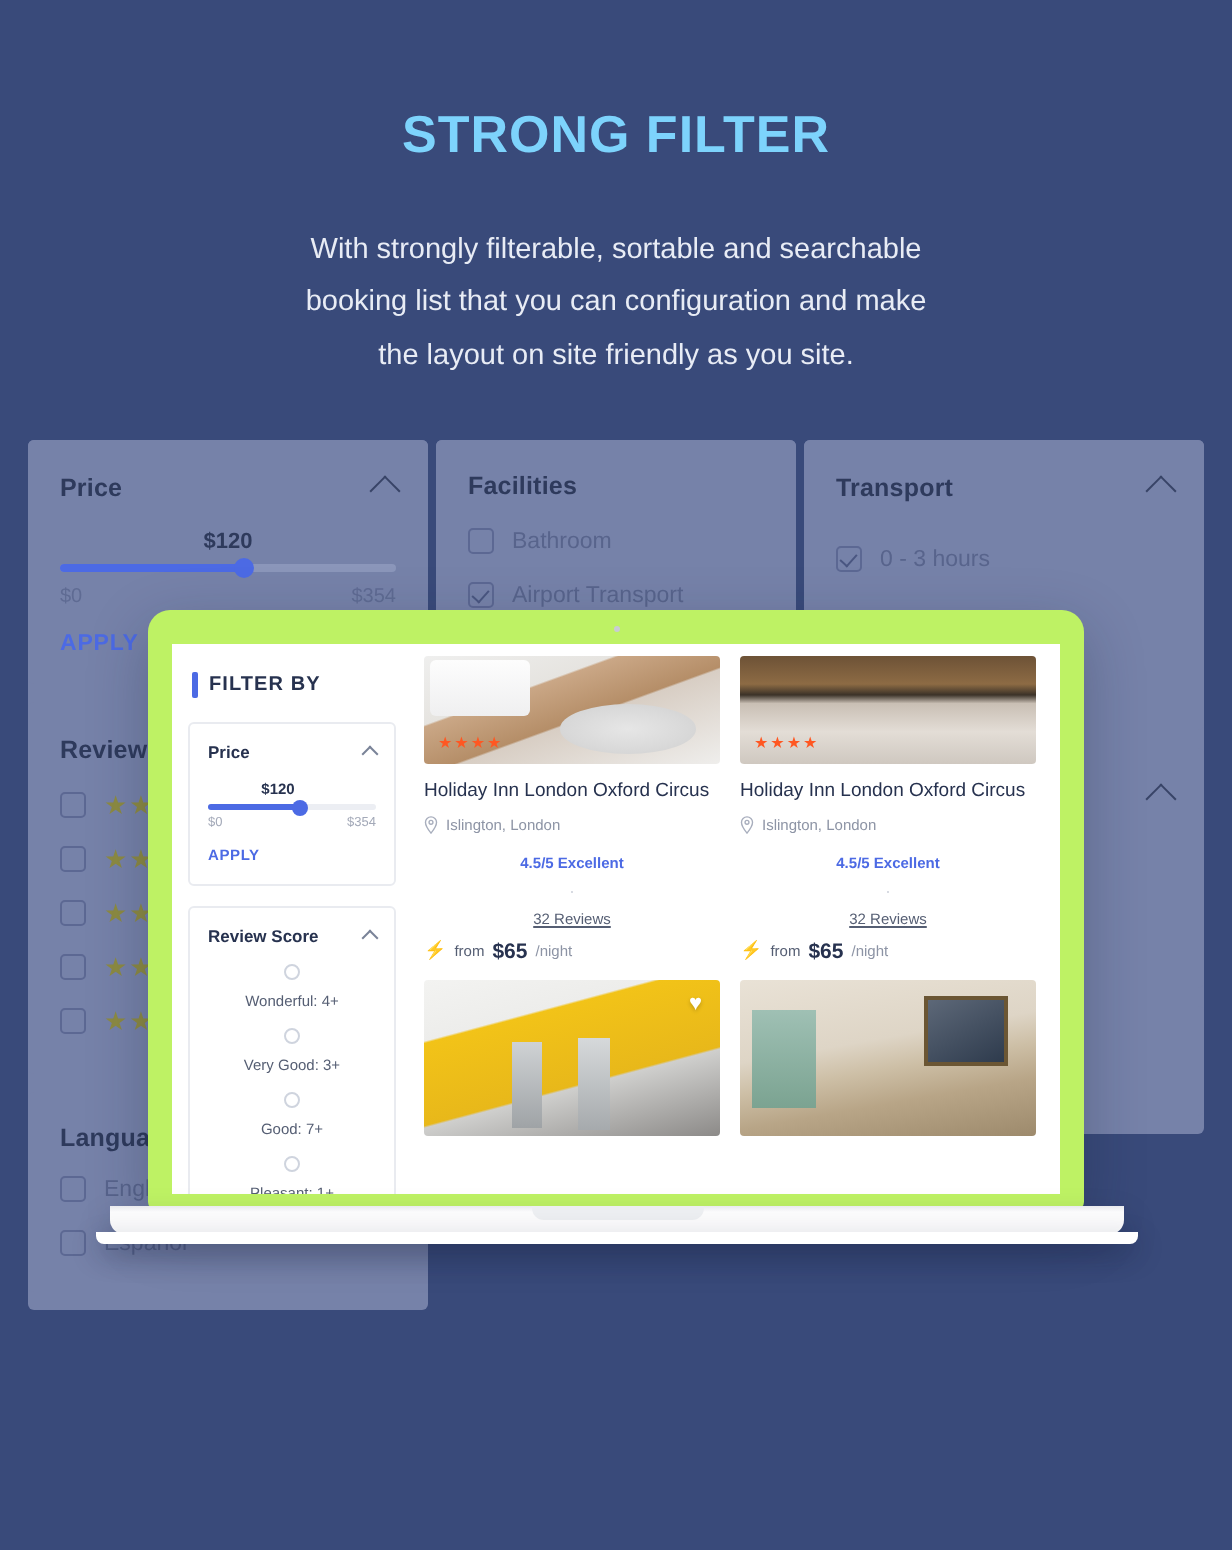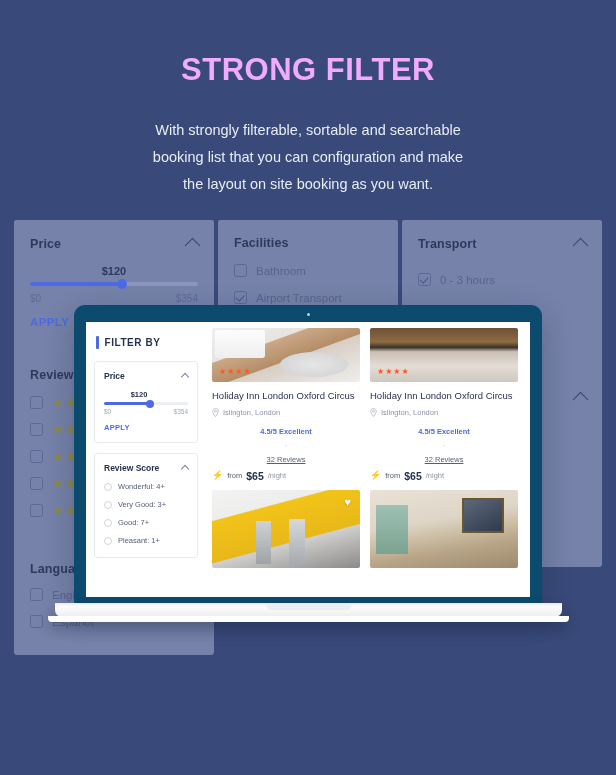--- a/index.html
+++ b/index.html
@@ -8,24 +8,24 @@
     width: 616px; height: 775px;
     overflow: hidden;
     font-family: "Liberation Sans", sans-serif;
   }
   body { background: #394a7a; position: relative; }
 
   
   .hero { position: absolute; left: 0; top: 0; width: 616px; text-align: center; }
   .hero-title {
     margin-top: 53px;
-    font-size: 31px;
+    font-size: 26px;
     letter-spacing: 0.5px;
     font-weight: 700;
-    color: #f0abfc;
+    color: #7dd3fc;
     line-height: 1.1;
   }
   .hero-sub {
     margin-top: 30px;
     font-size: 14.5px;
     line-height: 1.85;
     color: #e8ecf5;
     font-weight: 400;
   }
   .hero-sub span { display: block; }
@@ -124,21 +124,21 @@
   }
 
   
   .laptop { position: absolute; left: 0; top: 0; width: 616px; height: 775px; pointer-events: none; }
   .laptop > * { pointer-events: auto; }
 
   .lid {
     position: absolute;
     left: 74px; top: 305px;
     width: 468px; height: 300px;
-    background: #0c4a6e;
+    background: #bef264;
     border-radius: 11px 11px 4px 4px;
     box-shadow: 0 10px 30px rgba(20,28,55,.28);
     padding: 17px 12px 8px 12px;
   }
   .cam {
     position: absolute; left: 50%; top: 8px;
     width: 3px; height: 3px; margin-left: -1.5px;
     border-radius: 50%; background: #c9ccd4;
   }
   .screen {
@@ -231,20 +231,21 @@
     display: flex; justify-content: space-between;
     font-size: 6.5px; color: #a3a9b8;
   }
   .apply {
     margin-top: 8px; font-size: 7.5px; font-weight: 700;
     color: #4c6ae4; letter-spacing: .3px;
   }
   .radio-row {
     display: flex; align-items: center; gap: 6px;
     margin-bottom: 9px;
+    flex-direction: column;
   }
   .radio-row:last-child { margin-bottom: 2px; }
   .rdo {
     width: 8px; height: 8px; flex: 0 0 8px;
     border: 1px solid #cfd4de; border-radius: 50%;
   }
   .rdo-label { font-size: 7.5px; color: #555e73; }
 
   .results {
     flex: 1; background: #ffffff;
@@ -328,21 +329,21 @@
   }
 </style>
 </head>
 <body>
 
 <div class="hero">
   <h1 class="hero-title">STRONG FILTER</h1>
   <div class="hero-sub">
     <span>With strongly filterable, sortable and searchable</span>
     <span>booking list that you can configuration and make</span>
-    <span>the layout on site booking as you want.</span>
+    <span>the layout on site friendly as you site.</span>
   </div>
 </div>
 
 <div class="bg-cols">
 
   <div class="bg-col c1">
 
     <div class="bg-card">
       <div class="bg-card-head">
         <div class="bg-card-title">Price</div>

